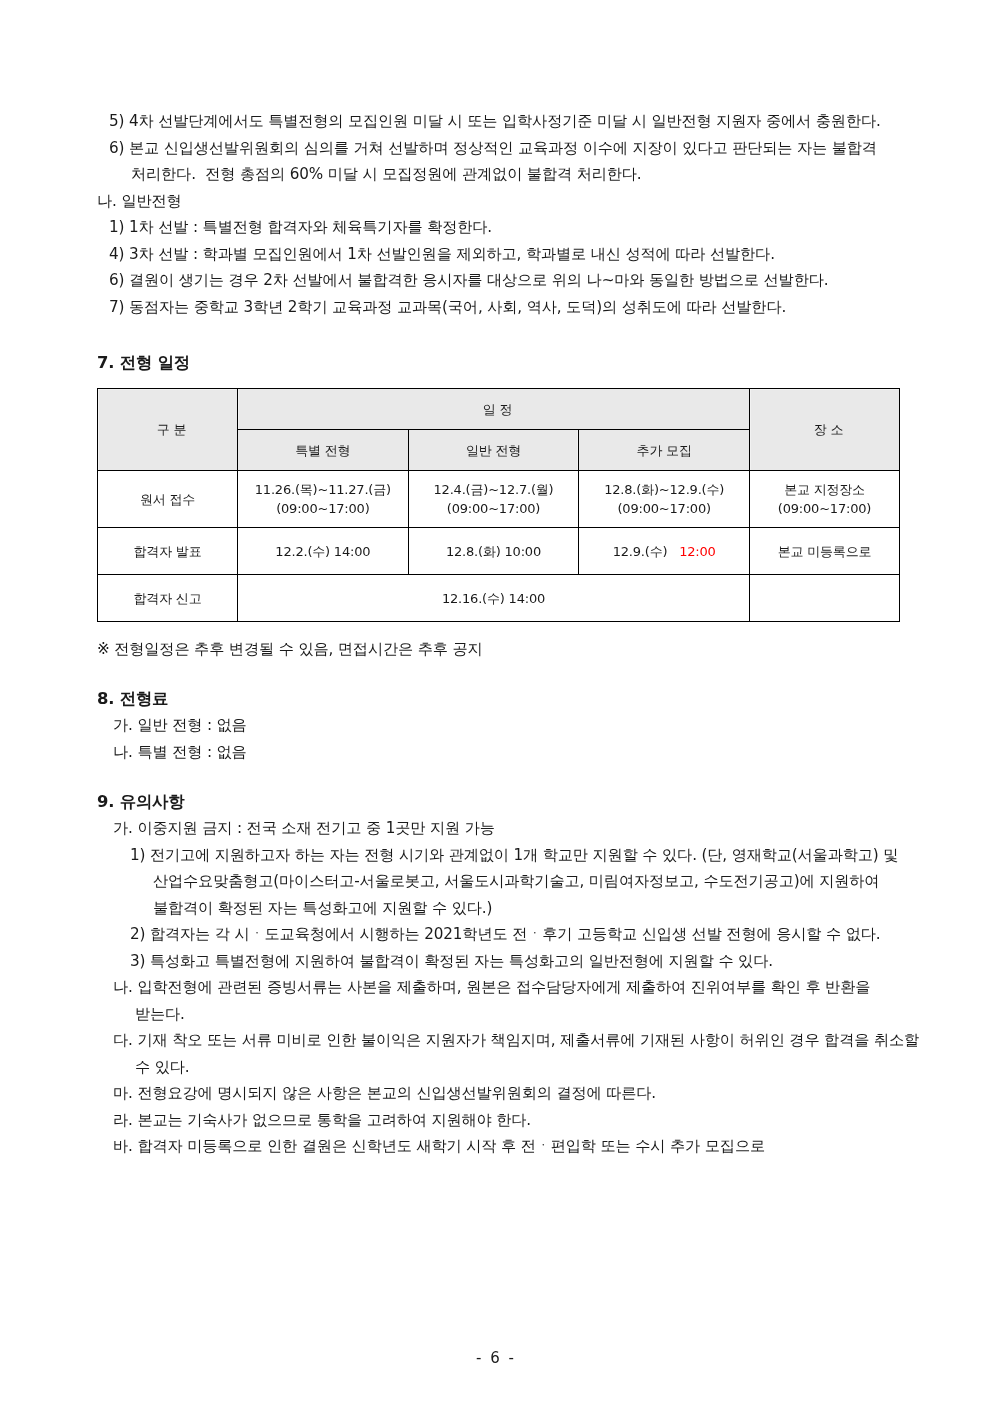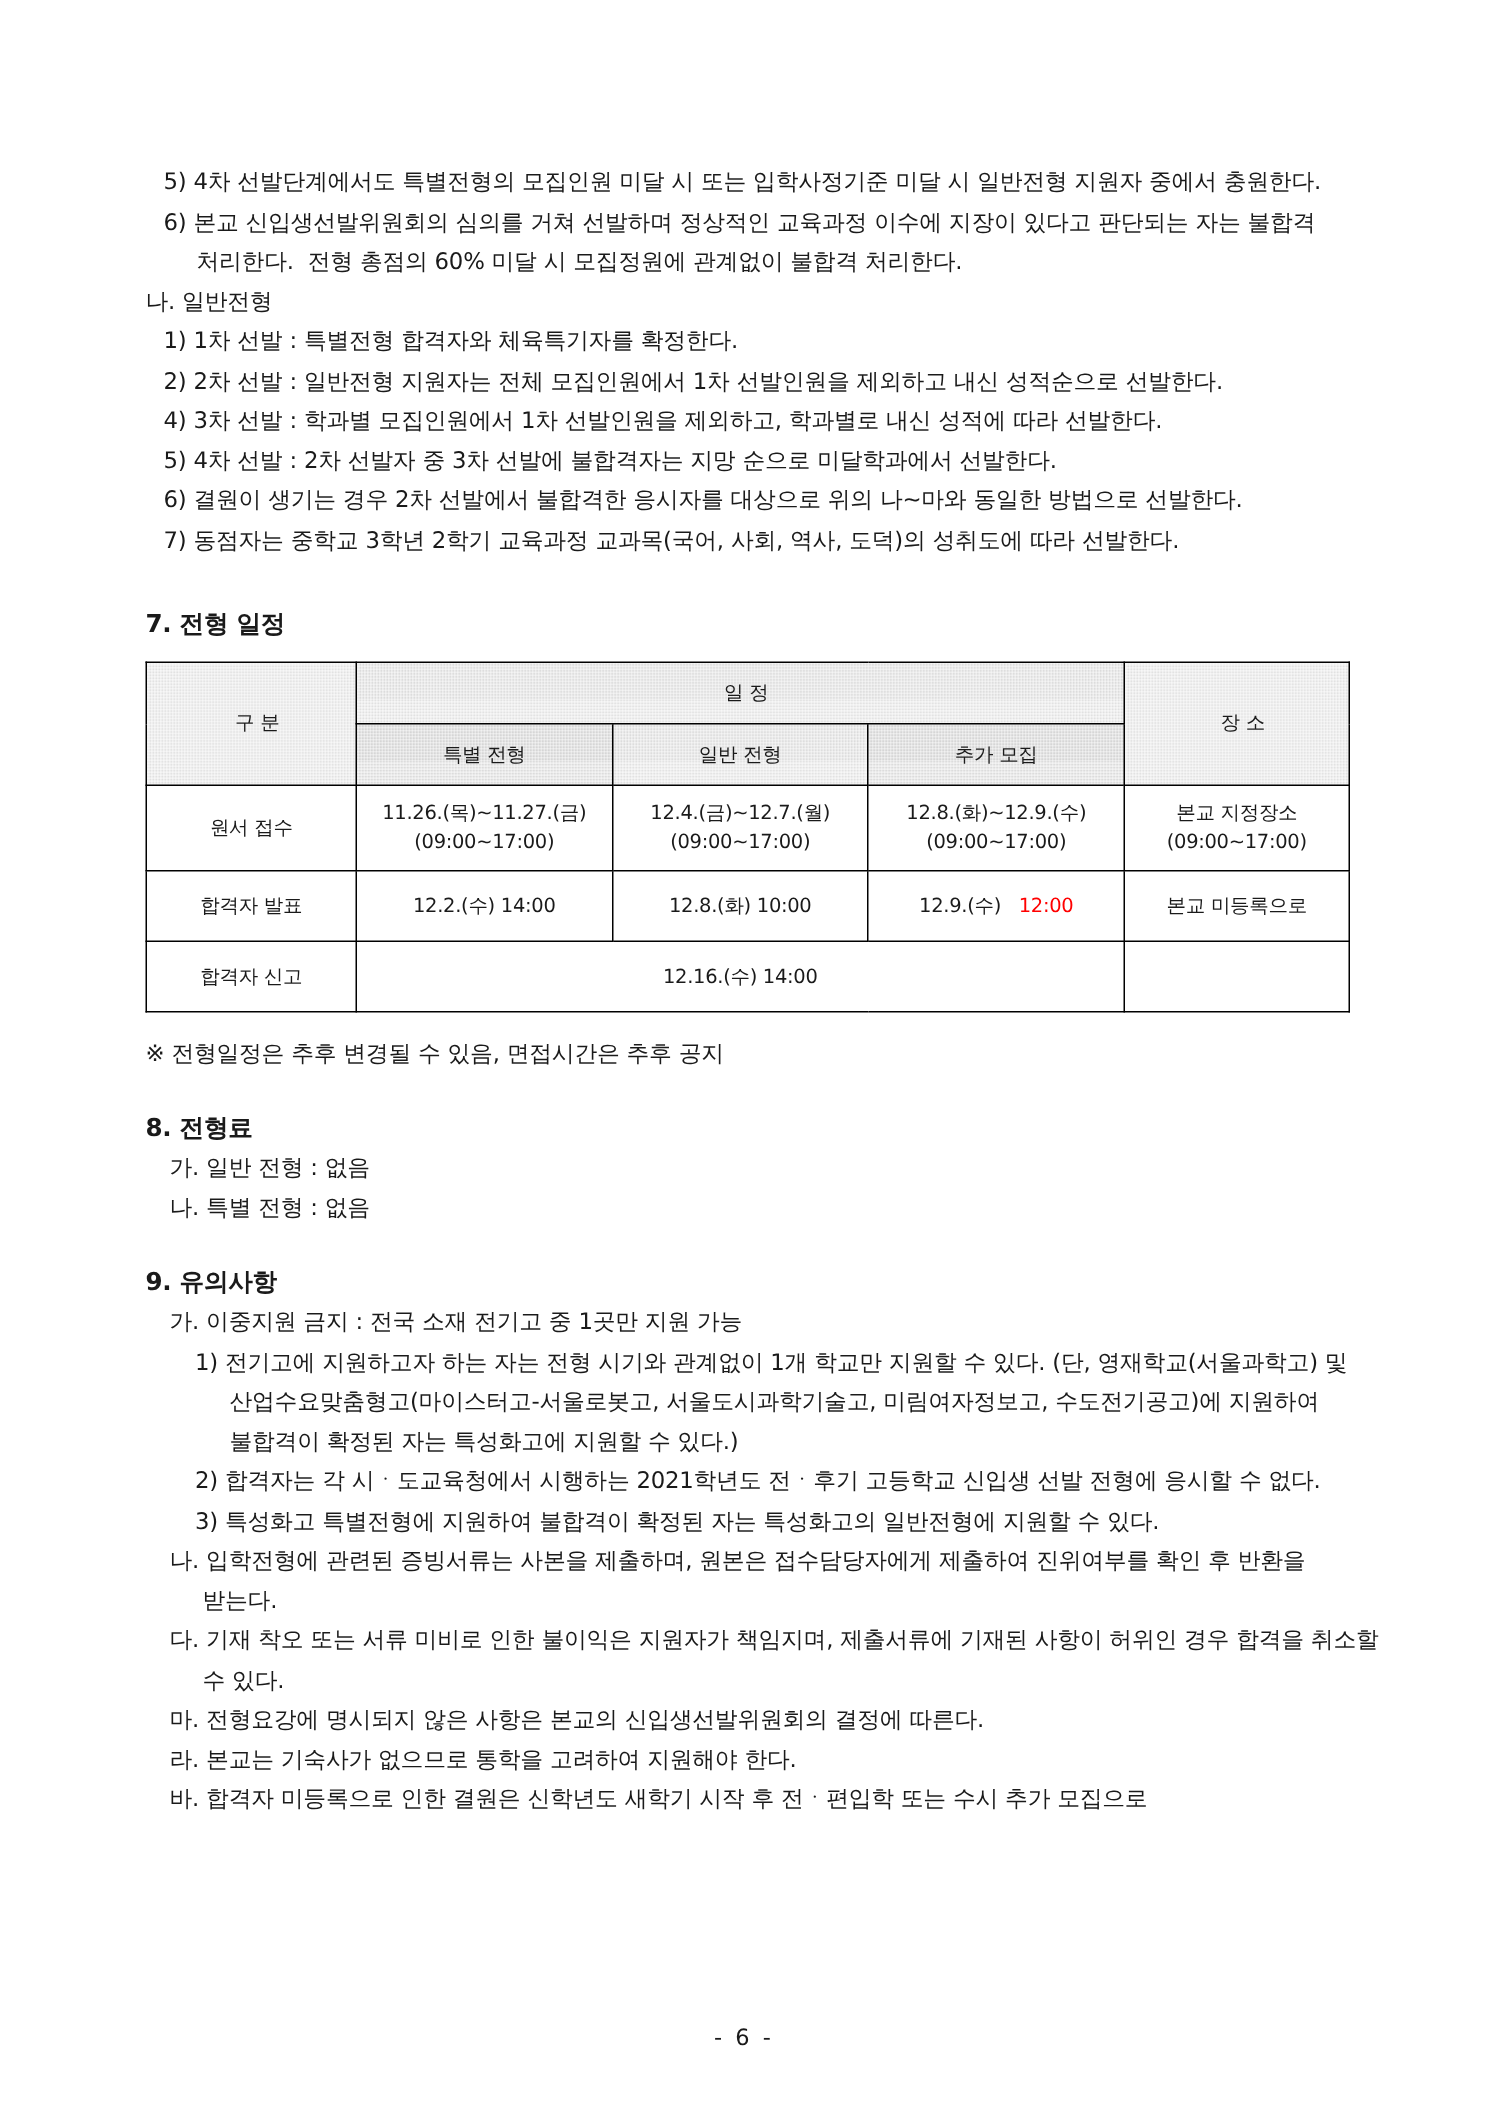--- a/index.html
+++ b/index.html
@@ -124,23 +124,21 @@
 <div class="page">
 
   <div>
     <div class="line lvl-num">5) 4차 선발단계에서도 특별전형의 모집인원 미달 시 또는 입학사정기준 미달 시 일반전형 지원자 중에서 충원한다.</div>
     <div class="line lvl-num">6) 본교 신입생선발위원회의 심의를 거쳐 선발하며 정상적인 교육과정 이수에 지장이 있다고 판단되는 자는 불합격 처리한다.  전형 총점의 60% 미달 시 모집정원에 관계없이 불합격 처리한다.</div>
   </div>
 
   <div>
     <div class="line lvl-kor">나. 일반전형</div>
     <div class="line lvl-num">1) 1차 선발 : 특별전형 합격자와 체육특기자를 확정한다.</div>
-    <div class="line lvl-num">2) 2차 선발 : 일반전형 지원자는 전체 모집인원에서 1차 선발인원을 제외하고 내신 성적순으로 선발한다.</div>
     <div class="line lvl-num">4) 3차 선발 : 학과별 모집인원에서 1차 선발인원을 제외하고, 학과별로 내신 성적에 따라 선발한다.</div>
-    <div class="line lvl-num">5) 4차 선발 : 2차 선발자 중 3차 선발에 불합격자는 지망 순으로 미달학과에서 선발한다.</div>
     <div class="line lvl-num">6) 결원이 생기는 경우 2차 선발에서 불합격한 응시자를 대상으로 위의 나~마와 동일한 방법으로 선발한다.</div>
     <div class="line lvl-num">7) 동점자는 중학교 3학년 2학기 교육과정 교과목(국어, 사회, 역사, 도덕)의 성취도에 따라 선발한다.</div>
   </div>
 
   <div class="gap-xl"></div>
 
   <h2 class="sec">7. 전형 일정</h2>
 
   <table class="schedule">
     <thead>

